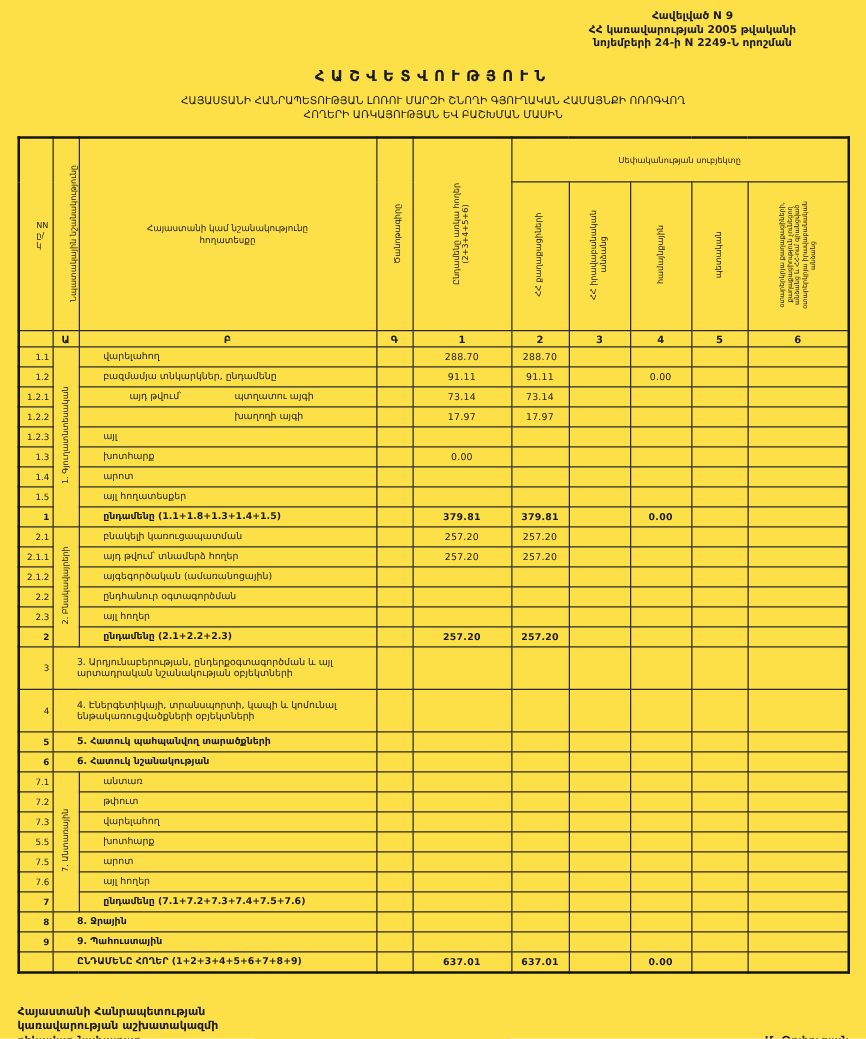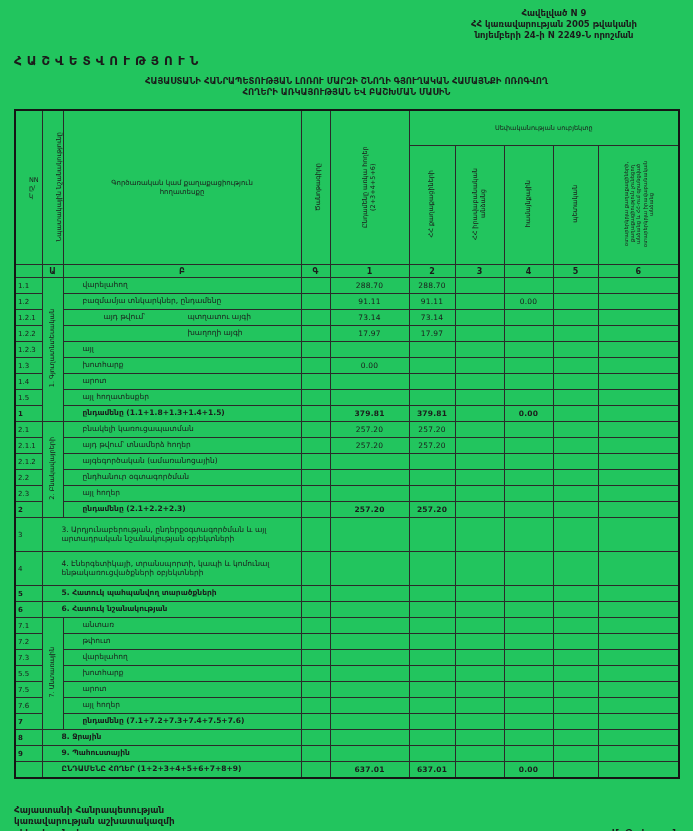--- a/index.html
+++ b/index.html
@@ -1,32 +1,32 @@
 <!DOCTYPE html>
 <html><head>
 <meta charset="utf-8">
 <style>
   html,body{margin:0;padding:0;}
   body{width:693px;height:831px;background:#f2f2f0;font-family:"DejaVu Sans",sans-serif;color:#1b1b1b;}
-  .page{position:relative;width:693px;height:831px;background:#22c55e;overflow:hidden;padding:8px 14px;box-sizing:border-box;}
+  .page{position:relative;width:693px;height:831px;background:#fde047;overflow:hidden;padding:8px 14px;box-sizing:border-box;}
   .appendix{width:250px;margin-left:auto;text-align:center;font-weight:bold;font-size:8.5px;line-height:11px;}
-  .title{font-weight:bold;font-size:12px;letter-spacing:5px;margin-top:13px;}
-  .subtitle{text-align:center;font-weight:bold;font-size:8.5px;line-height:11px;margin-top:8px;}
+  .title{text-align:center;font-weight:bold;font-size:12px;letter-spacing:5px;margin-top:13px;}
+  .subtitle{text-align:center;font-weight:normal;font-size:8.5px;line-height:11px;margin-top:8px;}
   table.report{border-collapse:collapse;table-layout:fixed;width:665px;margin-top:11px;border:2px solid #151515;}
   .report th,.report td{border:1px solid #2a2a2a;padding:0 2px;overflow:hidden;box-sizing:border-box;}
   .report th{font-weight:normal;font-size:6.5px;vertical-align:middle;text-align:center;padding:13px;}
   .ownership-th{height:16px;font-size:7px;}
   .owners-row th{height:118px;vertical-align:middle;}
   .vtext{display:inline-block;writing-mode:vertical-rl;transform:rotate(180deg);line-height:1.2;max-height:124px;}
   .col6{font-size:5.2px;max-height:112px;}
   .desc-head{width:165px;margin:0 auto;font-size:7px;line-height:1.25;}
   .nn-th{font-size:6.5px;}
   .letter-row td{height:13px;font-size:8px;font-weight:bold;text-align:center;}
   tbody td{height:16px;font-size:7.5px;vertical-align:middle;}
-  td.nn-cell{text-align:left;font-size:7px;}
+  td.nn-cell{text-align:right;font-size:7px;}
   td.label-cell{text-align:left;padding-left:19px;line-height:1.15;}
   td.value-cell{text-align:center;letter-spacing:0.2px;}
   td.group-cell{text-align:center;vertical-align:middle;font-size:6.5px;padding:0;}
   tr.bold td{font-weight:bold;}
   tr.tall td{height:34px;}
   .pfx{display:inline-block;width:84px;margin-left:21px;}
   .signature{display:flex;justify-content:space-between;align-items:flex-end;margin-top:26px;font-weight:bold;font-size:8.8px;line-height:11.5px;width:665px;}
 </style>
 </head>
 <body>
@@ -56,21 +56,21 @@
         <col style="width:49px">
         <col style="width:49px">
         <col style="width:45px">
         <col style="width:81px">
     </colgroup>
     <thead>
       <tr>
         <th rowspan="2" class="nn-th">NN ը/կ</th>
         <th rowspan="2"><span class="vtext">Նպատակային նշանակությունը</span></th>
         <th rowspan="2">
-            <div class="desc-head">Գործառական կամ քաղաքացիություն հողատեսքը</div>
+            <div class="desc-head">Հայաստանի կամ նշանակությունը հողատեսքը</div>
           </th>
         <th rowspan="2"><span class="vtext">Ծանոթագիրը</span></th>
         <th rowspan="2"><span class="vtext">Ընդամենը առկա հողեր (2+3+4+5+6)</span></th>
         <th colspan="5" class="ownership-th">Սեփականության սուբյեկտը</th>
       </tr>
       <tr class="owners-row">
         <th><span class="vtext">ՀՀ քաղաքացիների</span></th>
         <th><span class="vtext">ՀՀ իրավաբանական անձանց</span></th>
         <th><span class="vtext">համայնքային</span></th>
         <th><span class="vtext">պետական</span></th>

